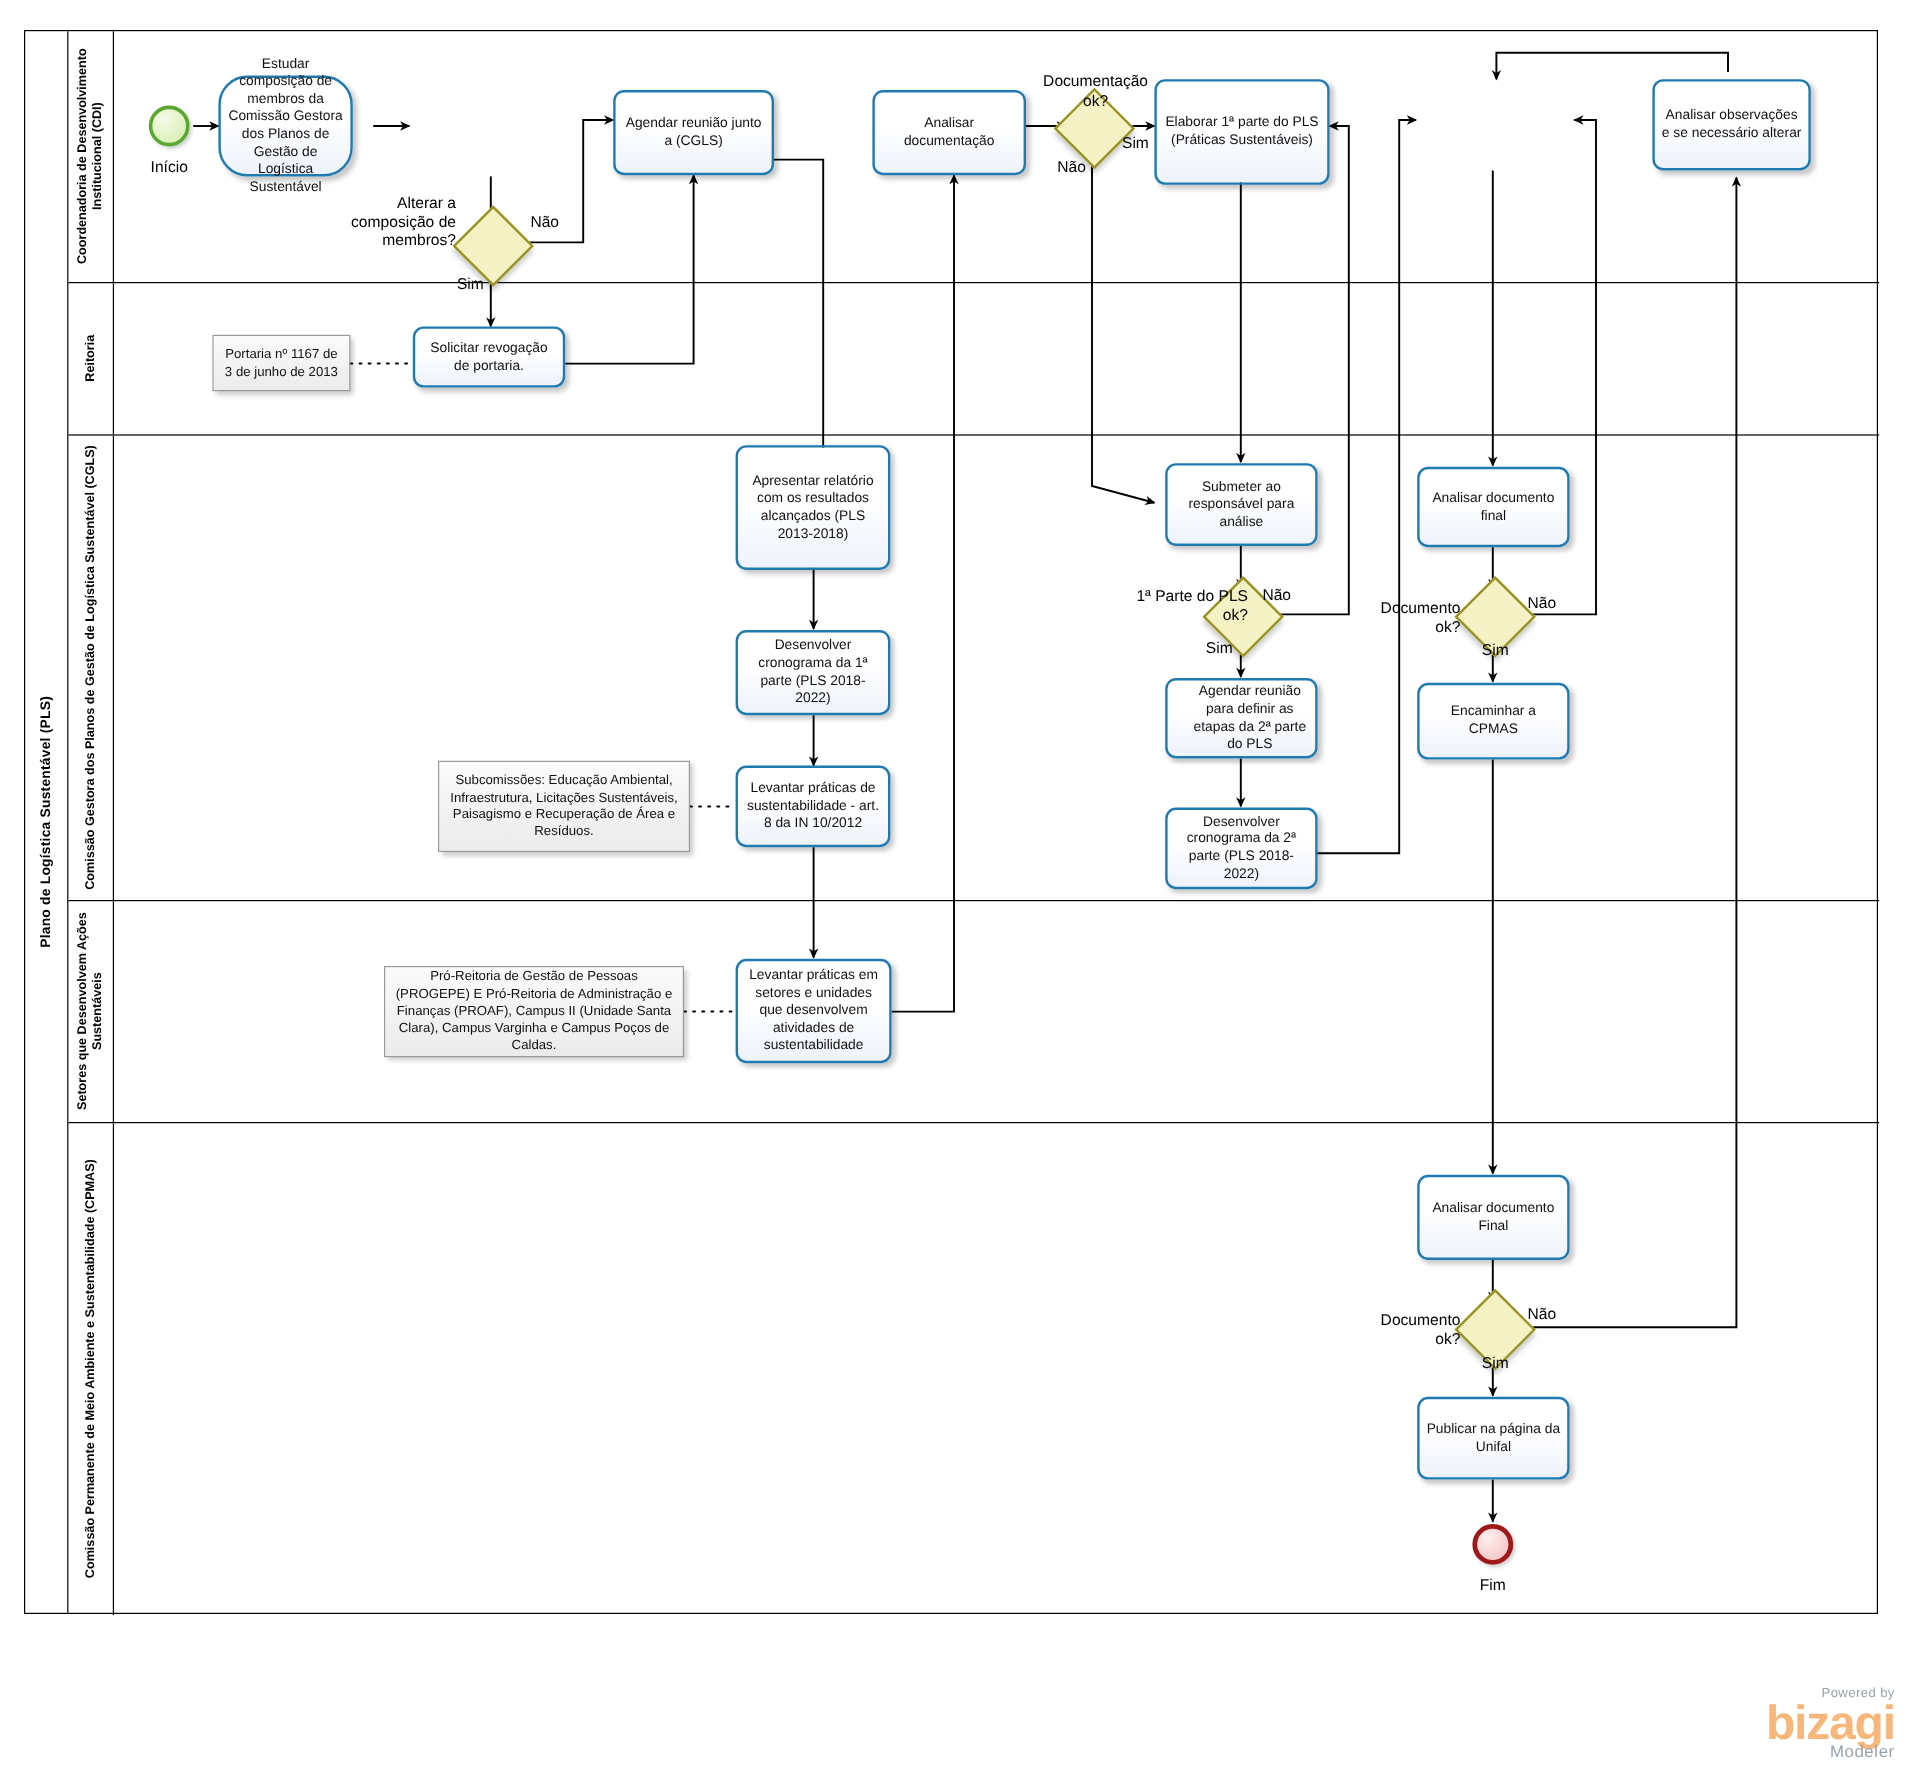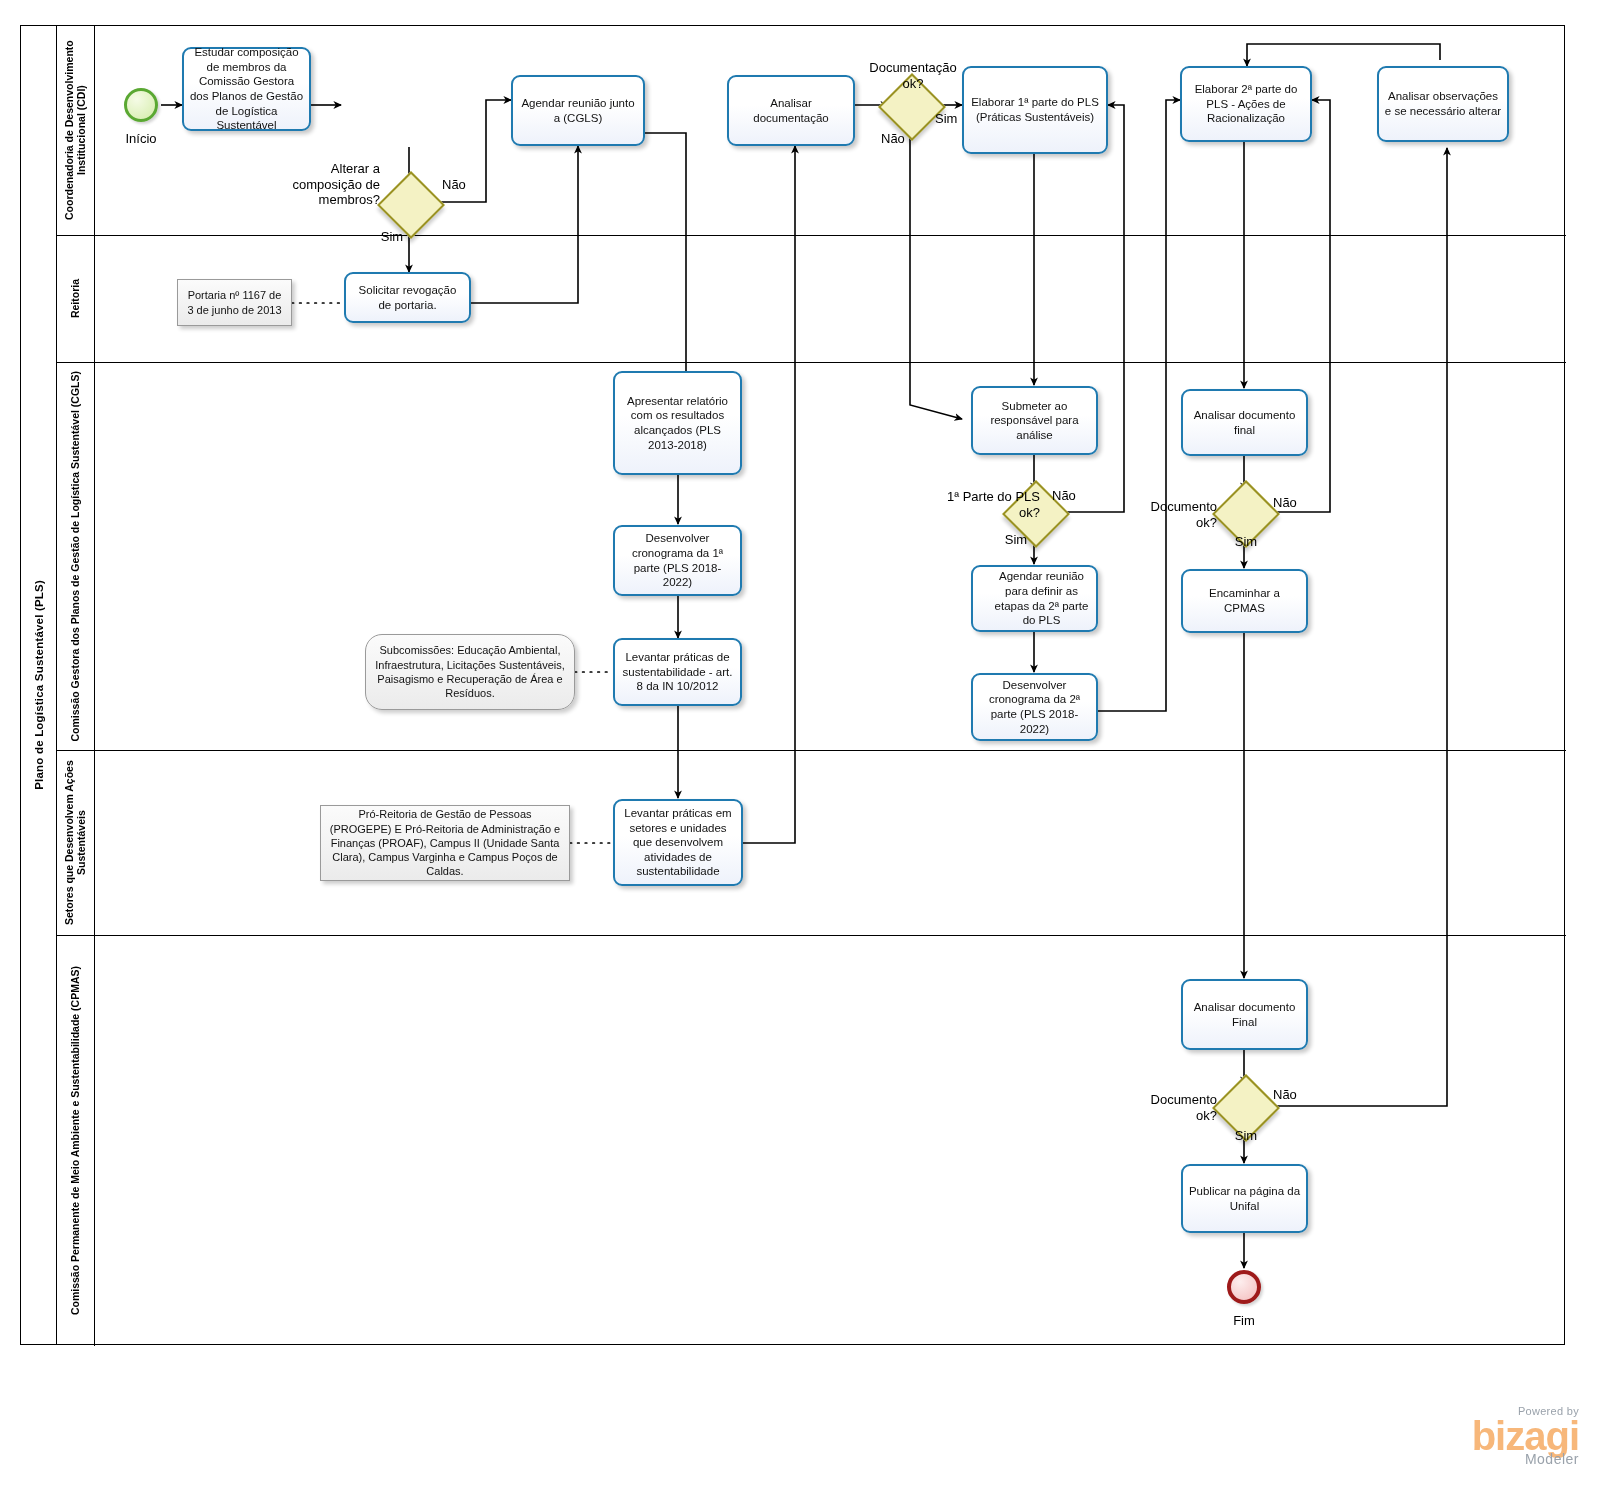--- a/index.html
+++ b/index.html
@@ -171,30 +171,29 @@
       <path d="M570,843 L612,843"></path>
     </g>
   </svg>
 
   <div class="event start" style="left:124px;top:88px;"></div>
   <div class="lbl c" style="left:104px;top:131px;width:74px;">Início</div>
 
   <div class="event end" style="left:1227px;top:1270px;"></div>
   <div class="lbl c" style="left:1207px;top:1313px;width:74px;">Fim</div>
 
-  <div class="task" style="left:182px;top:47px;width:129px;height:84px;">Estudar composição de membros da Comissão Gestora dos Planos de Gestão de Logística Sustentável</div>
+  <div class="task" style="left:182px;top:63px;width:112px;height:84px;border-radius:24px;">Estudar composição de membros da Comissão Gestora dos Planos de Gestão de Logística Sustentável</div>
 
 
   <div class="task" style="left:511px;top:75px;width:134px;height:71px;">Agendar reunião junto a (CGLS)</div>
 
   <div class="task" style="left:727px;top:75px;width:128px;height:71px;">Analisar documentação</div>
 
   <div class="task" style="left:962px;top:66px;width:146px;height:88px;">Elaborar  1ª parte do PLS (Práticas Sustentáveis)</div>
 
-  <div class="task" style="left:1180px;top:66px;width:132px;height:76px;">Elaborar 2ª parte do PLS - Ações de Racionalização</div>
 
   <div class="task" style="left:1377px;top:66px;width:132px;height:76px;">Analisar observações e se necessário alterar</div>
 
   <div class="gateway" style="left:387px;top:181px;"></div>
   <div class="lbl r" style="left:272px;top:161px;width:108px;white-space:normal;">Alterar a composição de membros?</div>
   <div class="lbl" style="left:442px;top:177px;">Não</div>
   <div class="lbl c" style="left:372px;top:229px;width:40px;">Sim</div>
 
   <div class="gateway" style="left:888px;top:83px;"></div>
   <div class="lbl c" style="left:861px;top:60px;width:104px;white-space:normal;">Documentação ok?</div>
@@ -204,21 +203,21 @@
   <div class="task" style="left:344px;top:272px;width:127px;height:51px;">Solicitar revogação de portaria.</div>
 
   <div class="annot" style="left:177px;top:279px;width:115px;height:47px;">Portaria nº 1167 de 3 de junho de 2013</div>
 
   <div class="task" style="left:613px;top:371px;width:129px;height:104px;">Apresentar relatório com os resultados alcançados  (PLS 2013-2018)</div>
 
   <div class="task" style="left:613px;top:525px;width:129px;height:71px;">Desenvolver cronograma da 1ª parte (PLS 2018-2022)</div>
 
   <div class="task" style="left:613px;top:638px;width:129px;height:68px;">Levantar práticas de sustentabilidade - art. 8 da IN 10/2012</div>
 
-  <div class="annot" style="left:365px;top:634px;width:210px;height:76px;border-radius:17px;">Subcomissões: Educação Ambiental, Infraestrutura,  Licitações Sustentáveis, Paisagismo e Recuperação de Área e Resíduos.</div>
+  <div class="annot" style="left:365px;top:634px;width:210px;height:76px;">Subcomissões: Educação Ambiental, Infraestrutura,  Licitações Sustentáveis, Paisagismo e Recuperação de Área e Resíduos.</div>
 
   <div class="task" style="left:971px;top:386px;width:127px;height:69px;">Submeter ao responsável para análise</div>
 
   <div class="gateway" style="left:1012px;top:490px;"></div>
   <div class="lbl r" style="left:930px;top:489px;width:110px;white-space:normal;">1ª Parte do PLS ok?</div>
   <div class="lbl" style="left:1052px;top:488px;">Não</div>
   <div class="lbl c" style="left:996px;top:532px;width:40px;">Sim</div>
 
   <div class="task" style="left:971px;top:565px;width:127px;height:67px;padding-left:19px;">Agendar reunião para definir as etapas da 2ª parte do PLS</div>
 

